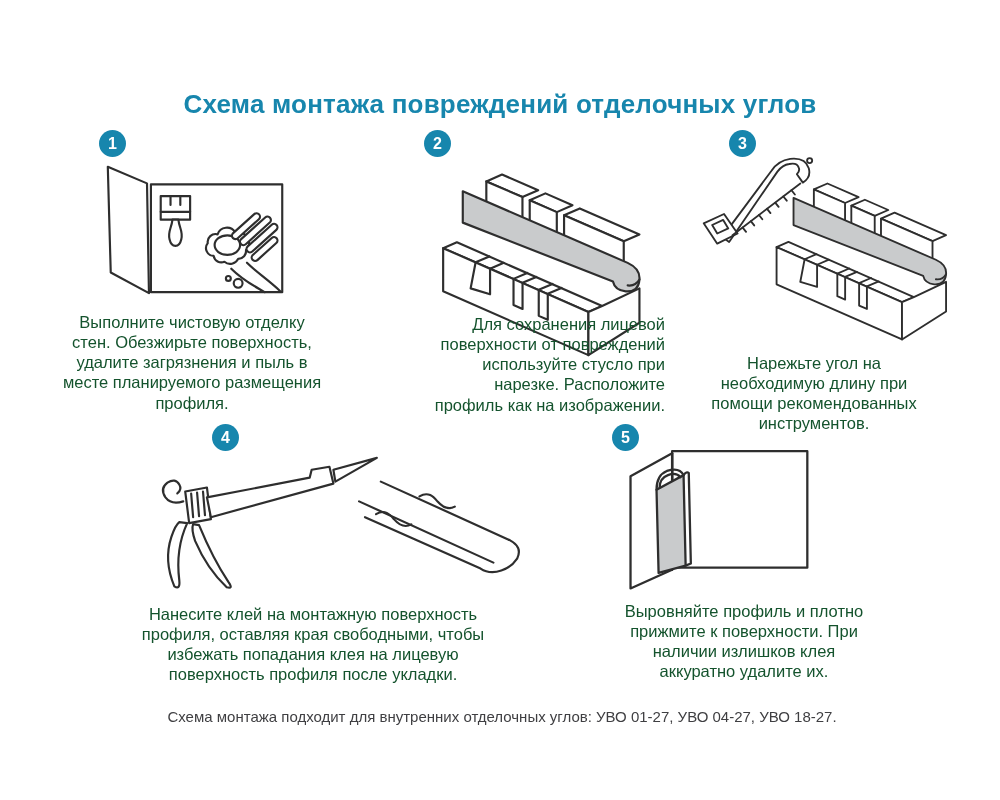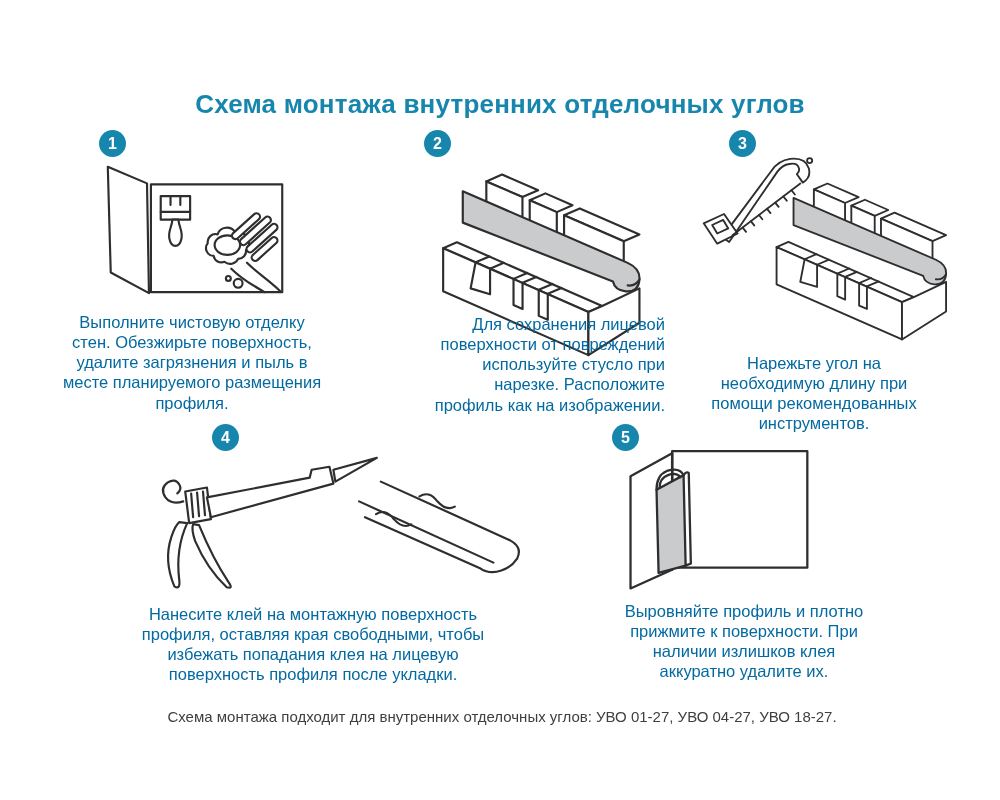--- a/index.html
+++ b/index.html
@@ -3,36 +3,36 @@
 <meta charset="utf-8">
 <style>
   html,body{margin:0;padding:0;}
   body{font-family:"Liberation Sans",sans-serif;background:#ffffff;}
   .page{position:relative;width:1000px;height:800px;background:#fff;overflow:hidden;}
   .title{position:absolute;left:0;top:72px;width:1000px;text-align:center;
          font-size:26px;font-weight:700;color:#1786ad;letter-spacing:.2px;}
   .badge{position:absolute;width:27px;height:27px;border-radius:50%;
          background:#1786ad;color:#fff;font-size:16px;font-weight:700;
          display:flex;align-items:center;justify-content:center;line-height:1;}
-  .caption{position:absolute;margin:0;text-align:center;color:#0369a1;
+  .caption{position:absolute;margin:0;text-align:center;color:#14532d;
            font-size:16.5px;line-height:1.22;white-space:pre-line;}
   .footer{position:absolute;left:0;top:706px;width:1000px;margin:2px;text-align:center;
           color:#3f3f42;font-size:15px;}
   .illus{position:absolute;}
   svg{display:block;overflow:visible;}
   .ln{fill:none;stroke:#2e2e2e;stroke-width:2.2;stroke-linecap:round;stroke-linejoin:round;}
   .wh{fill:#ffffff;stroke:#2e2e2e;stroke-width:2.2;stroke-linecap:round;stroke-linejoin:round;}
   .gr{fill:#c9cbcc;stroke:#2e2e2e;stroke-width:2.2;stroke-linejoin:round;}
 </style>
 </head>
 <body>
 
 <div class="page">
 
-  <h1 class="title">Схема монтажа внутренних отделочных углов</h1>
+  <h1 class="title">Схема монтажа повреждений отделочных углов</h1>
 
   <div class="badge" style="left:99px;top:130px;">1</div>
   <div class="illus" style="left:98px;top:153px;">
     <svg width="196" height="147" viewBox="0 0 200 150">
       <polygon class="wh" points="10,14 50,31 52,143 13,122"></polygon>
       <rect class="wh" x="54" y="32" width="134" height="110"></rect>
       <g>
         <rect class="wh" x="64" y="44" width="30" height="24"></rect>
         <path class="ln" d="M64,60 h30 M74,44 v9 M84,44 v9"></path>
         <path class="wh" d="M76,68 C75,77 71,80 73,88 C75,97 83,97 85,88 C87,80 83,77 82,68 Z"></path>

